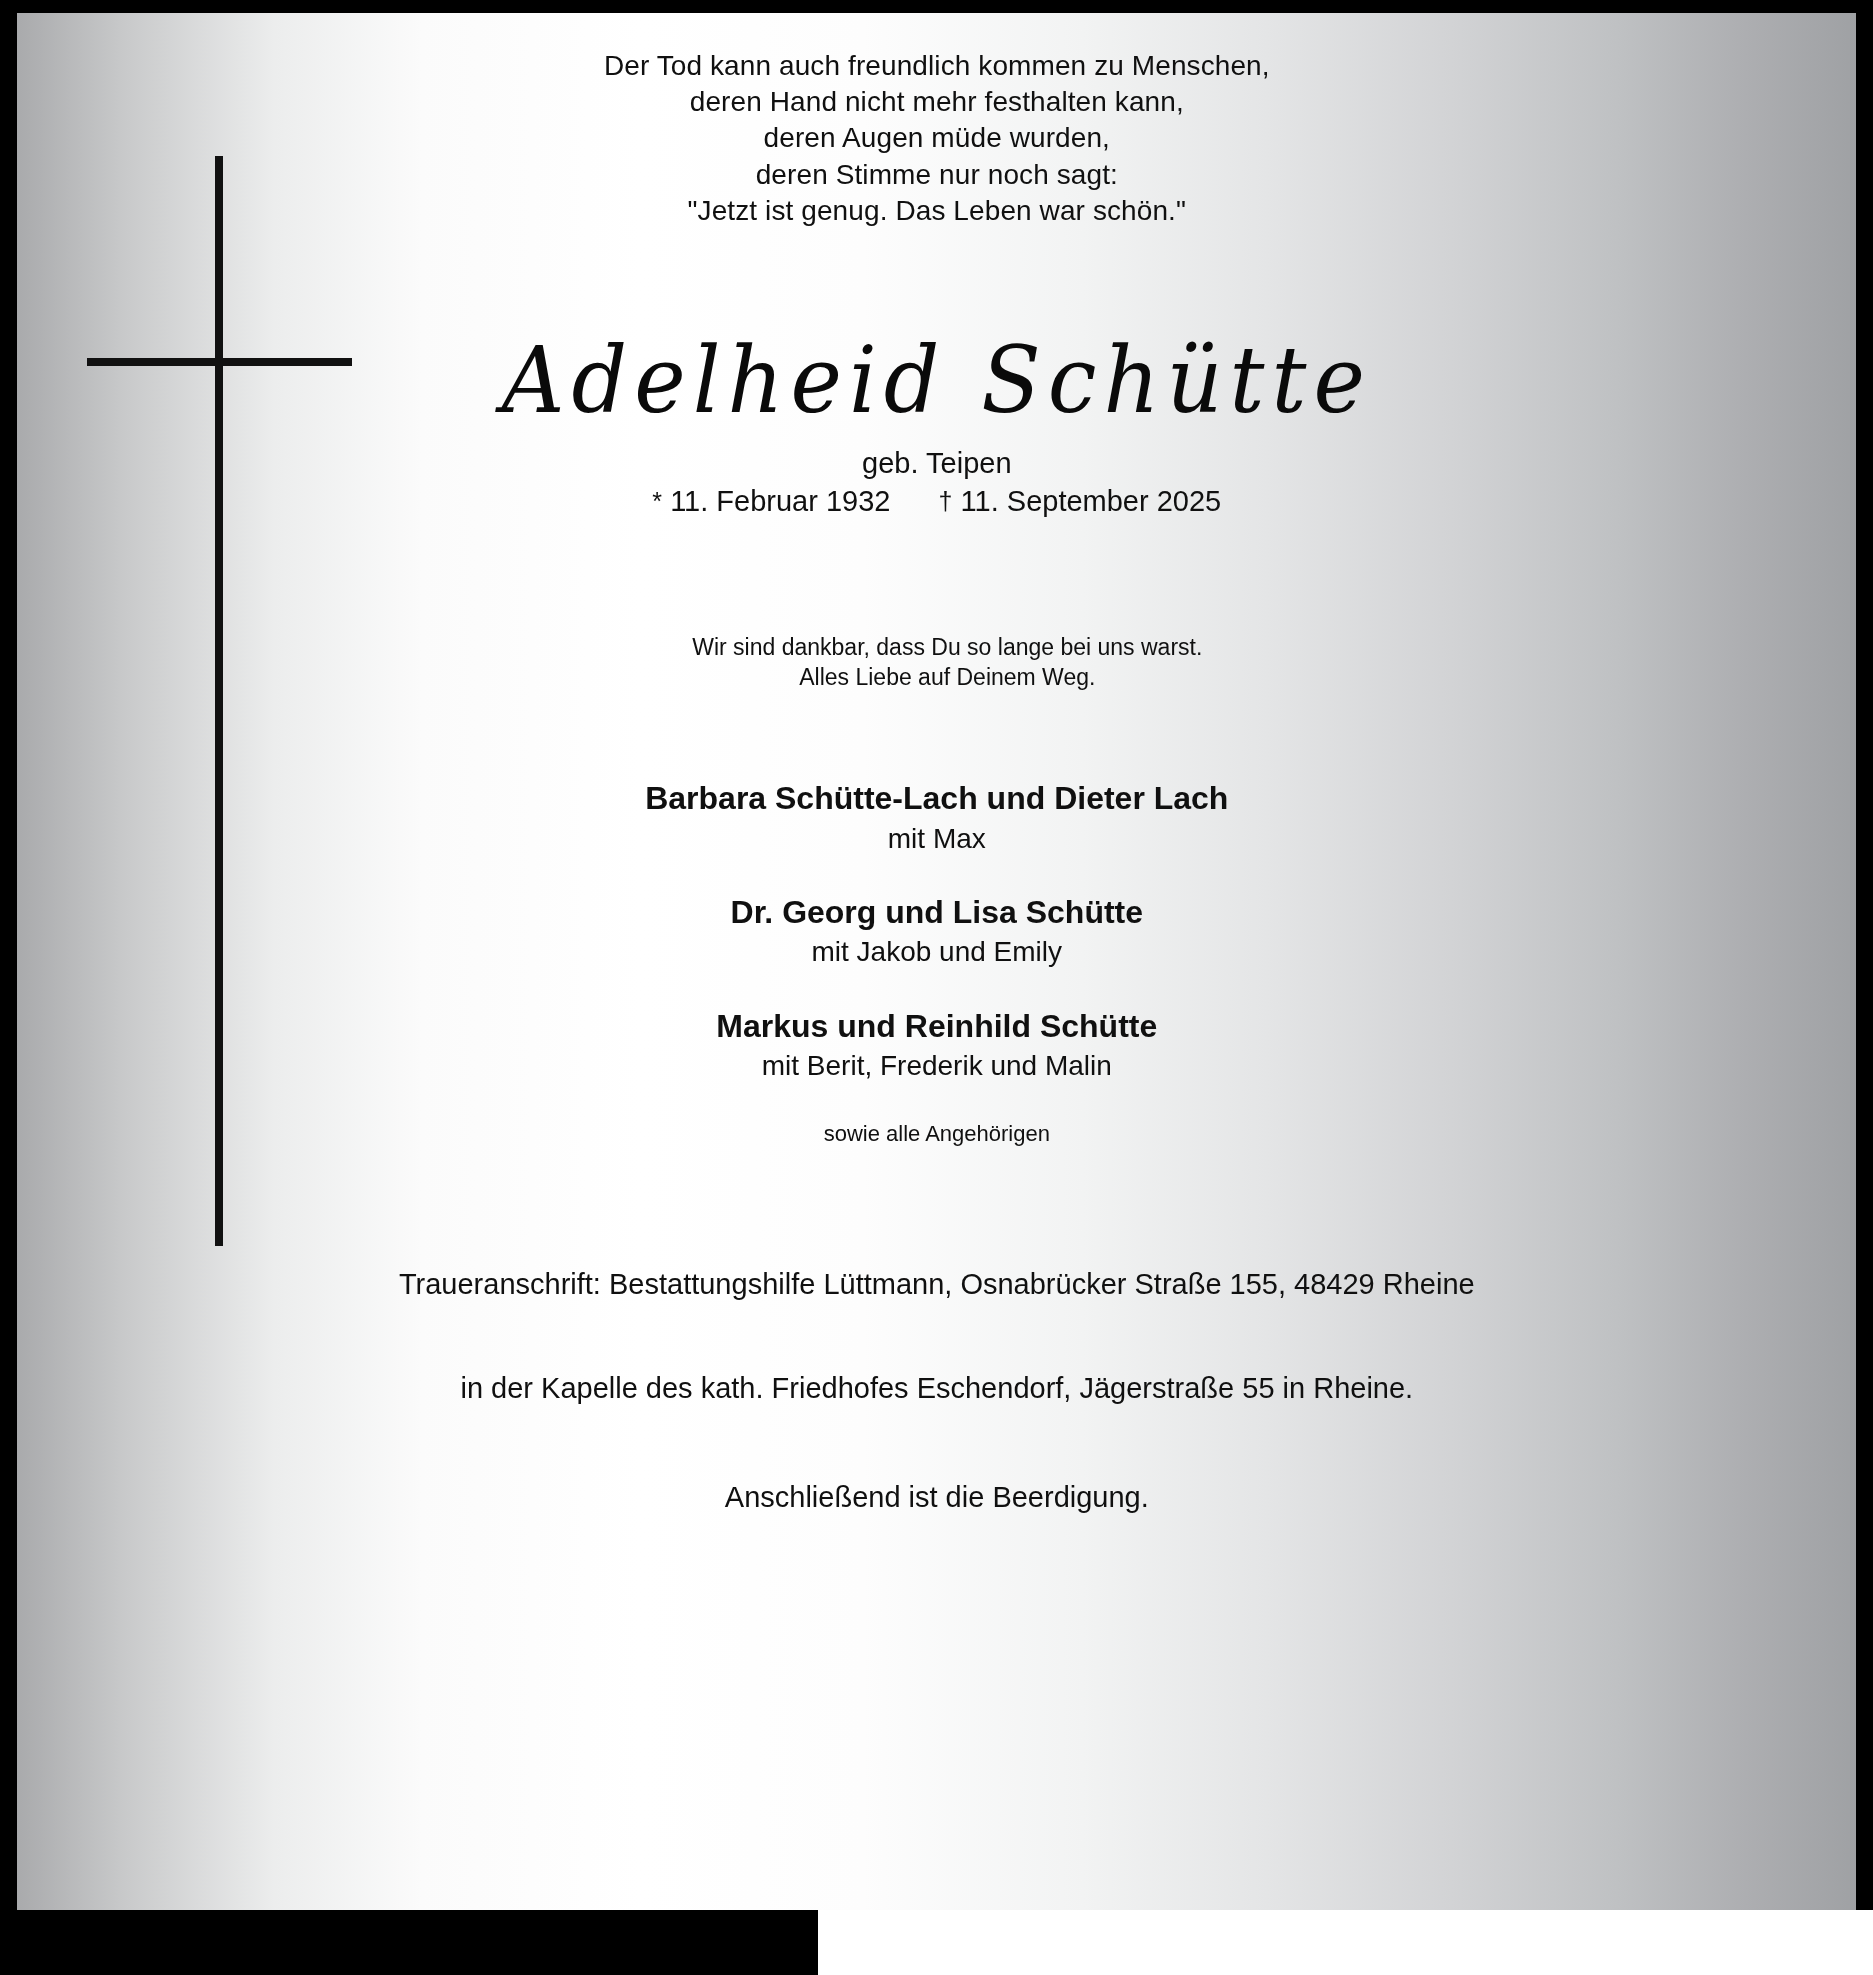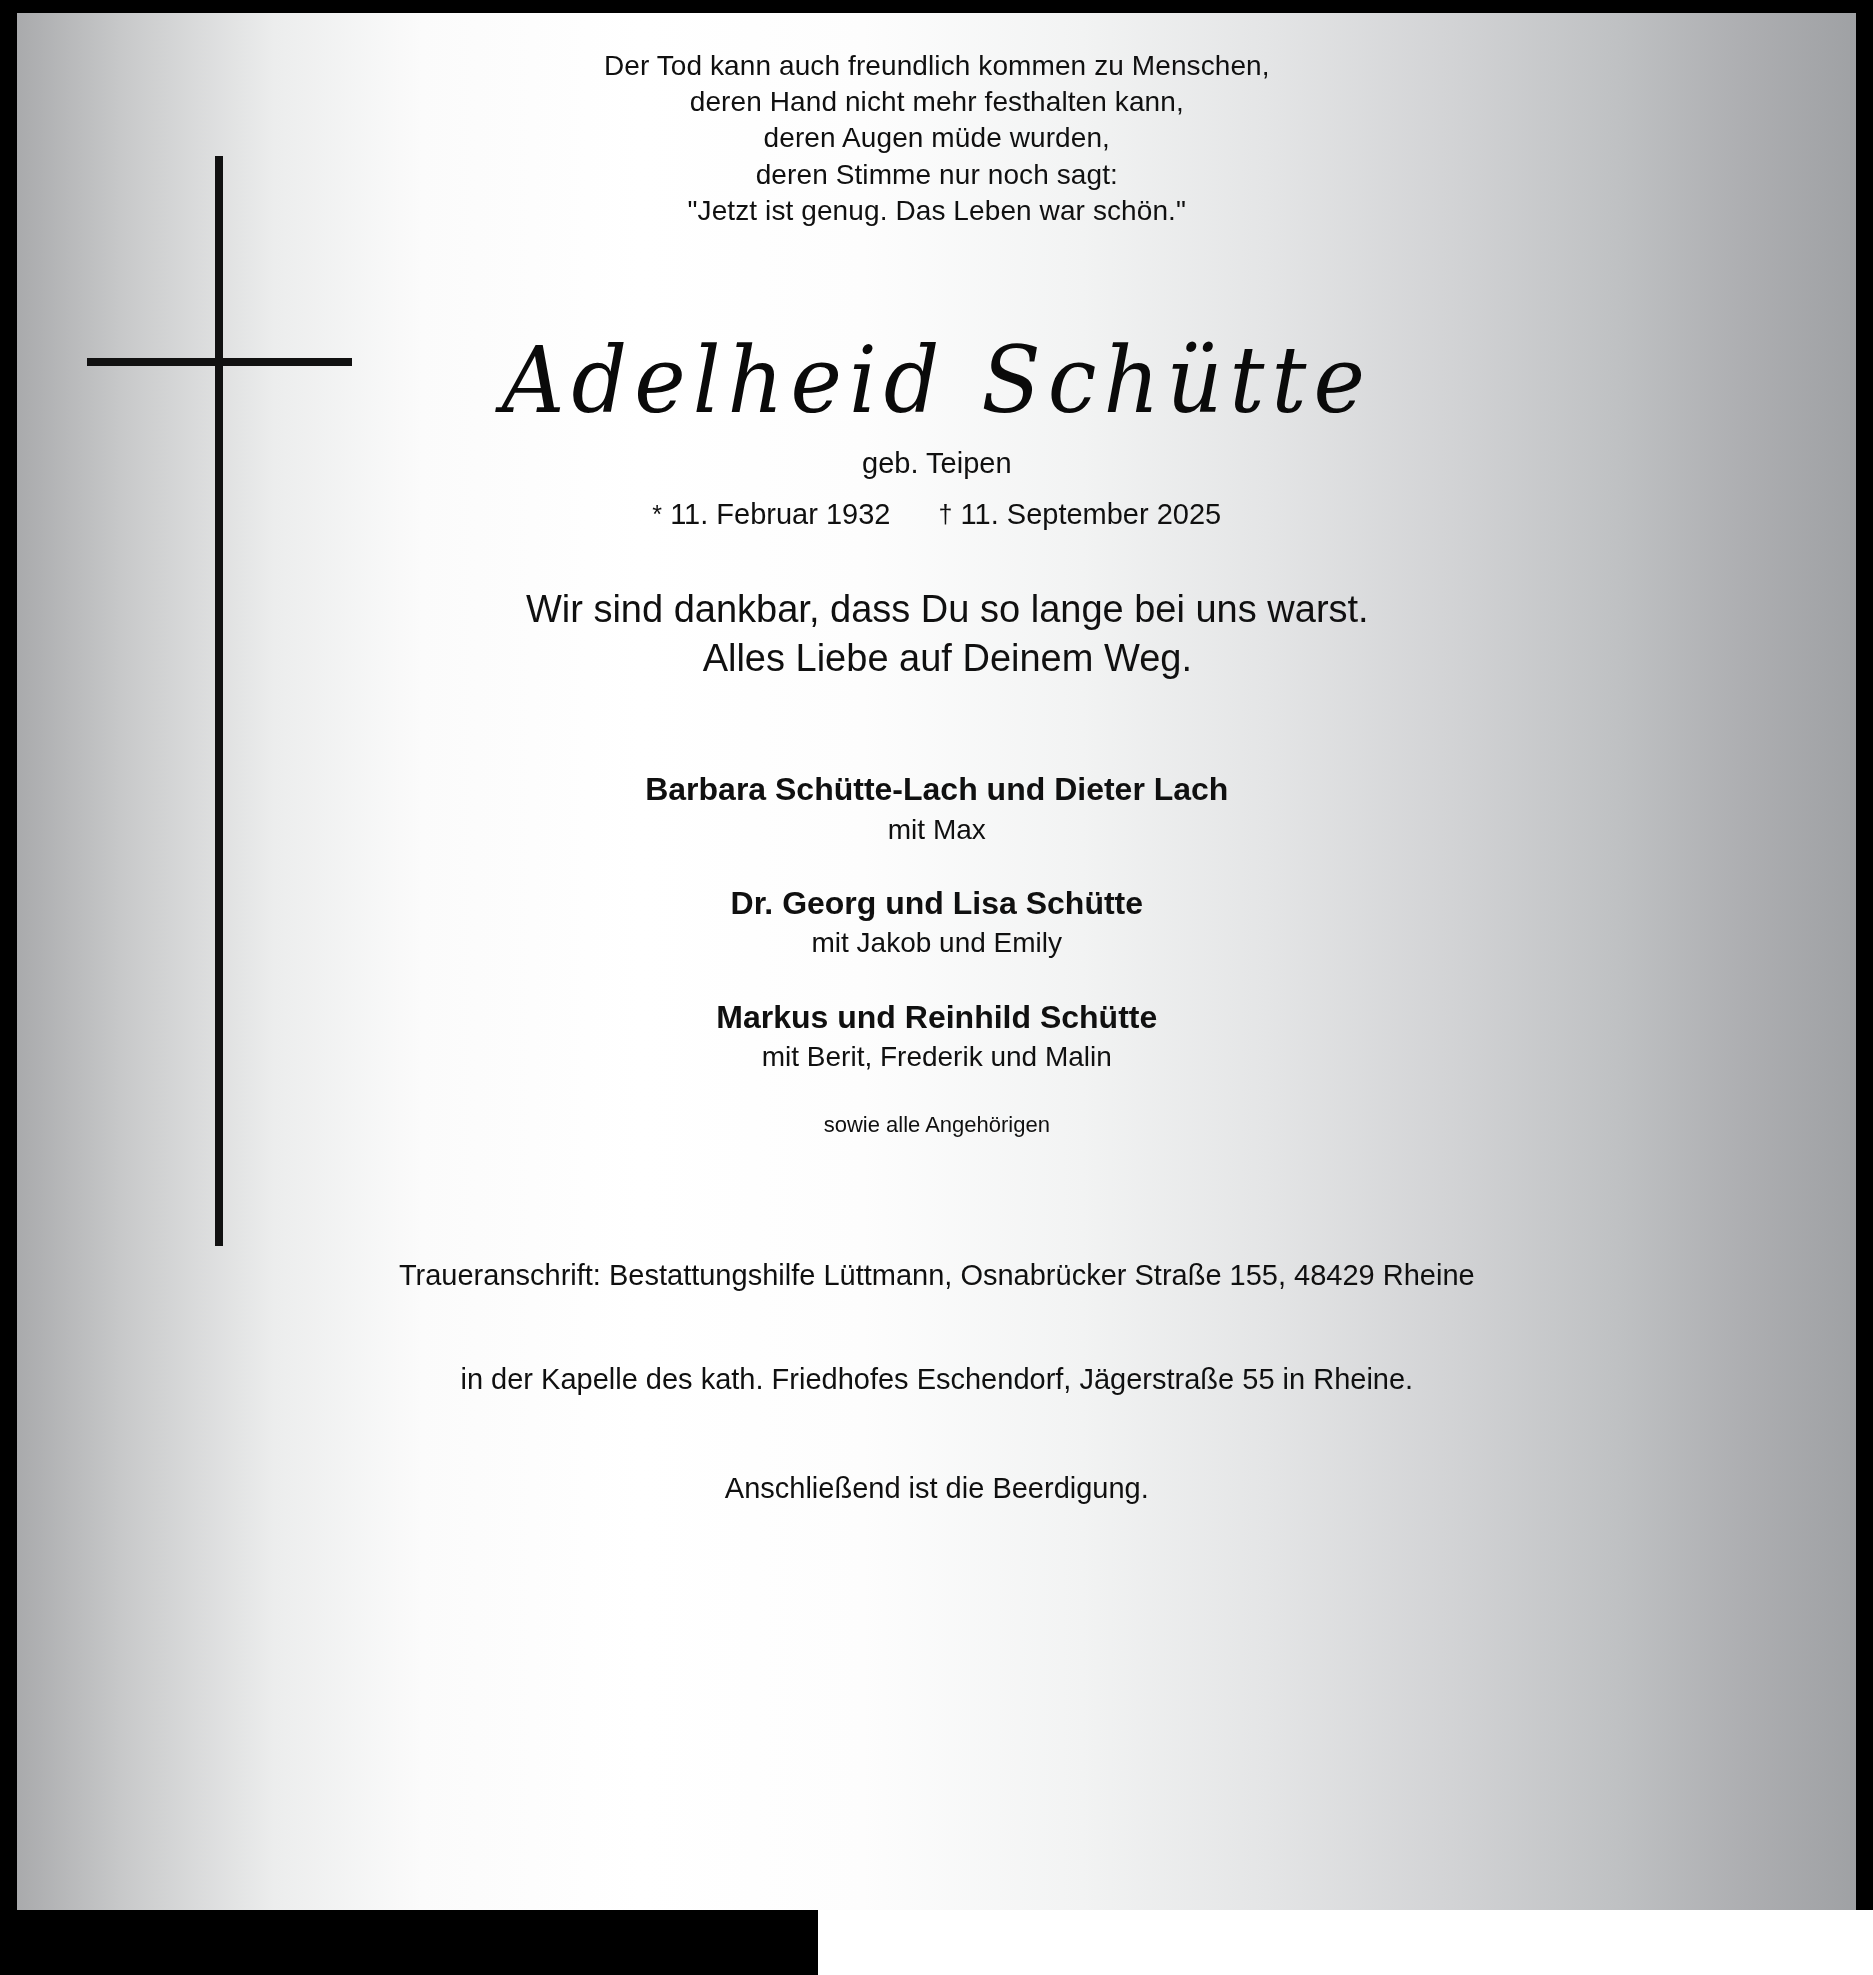--- a/index.html
+++ b/index.html
@@ -116,30 +116,30 @@
     color: #0a0a0a;
     transform: scaleY(1.06);
   }
 
   .maiden {
     margin-top: 23px;
     font-size: 29px;
   }
 
   .dates {
-    margin-top: 18px;
+    margin-top: 5px;
     font-size: 29px;
     white-space: nowrap;
   }
   .dates .gap { display: inline-block; width: 32px; }
   .dates .sym { font-size: 25px; vertical-align: 1.2px; }
 
   .thanks {
-    margin-top: 54px;
-    font-size: 38px;
+    margin-top: 115px;
+    font-size: 23px;
     line-height: 1.30;
     padding-left: 21px;
   }
 
   .family {
     margin-top: 87px;
   }
   .family .group { margin-bottom: 36px; }
   .family .group:last-child { margin-bottom: 0; }
   .family .primary {

